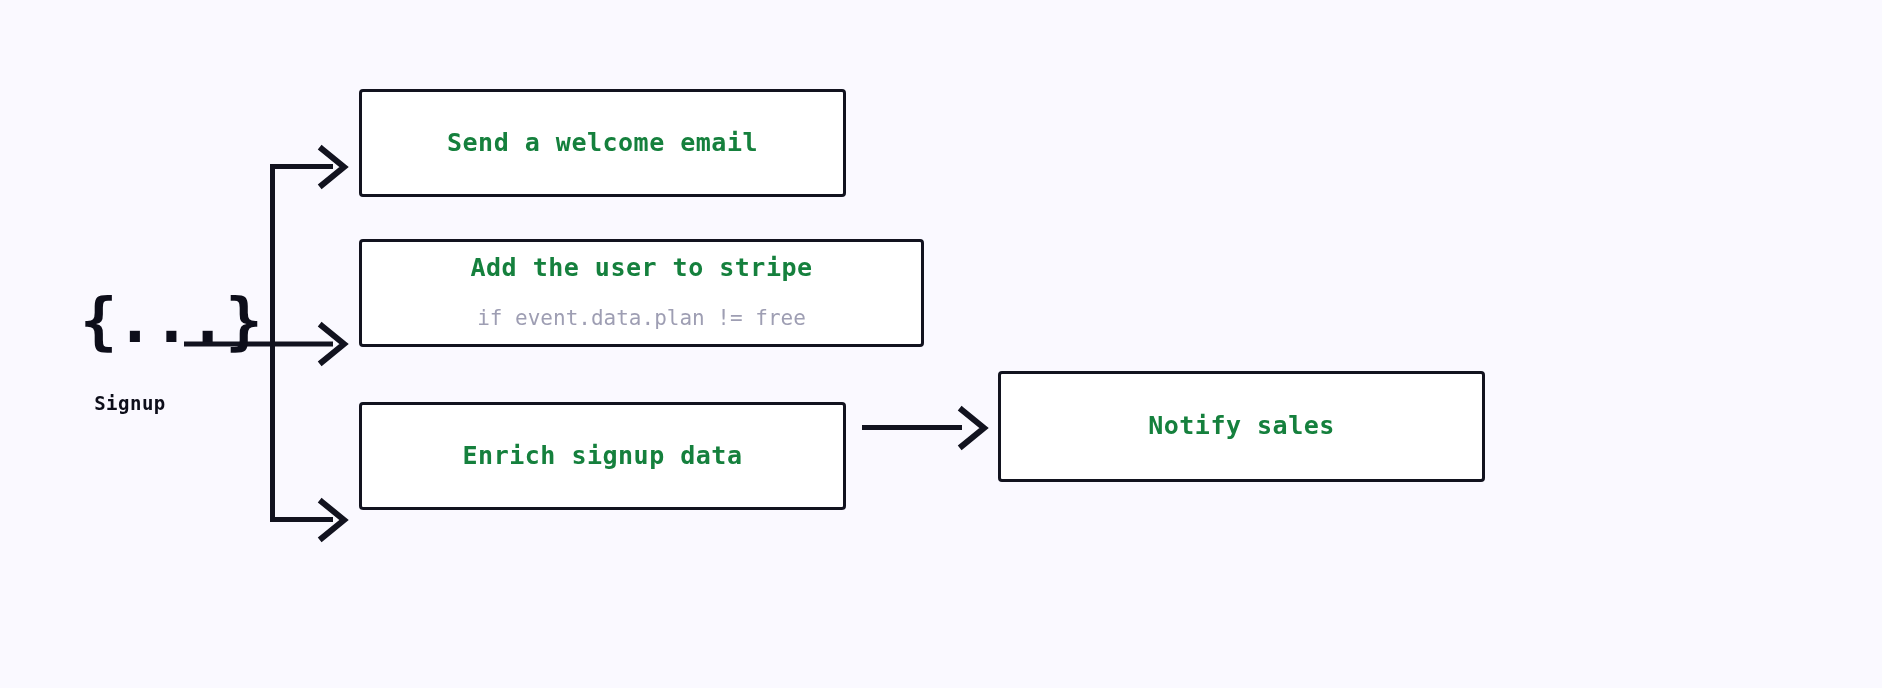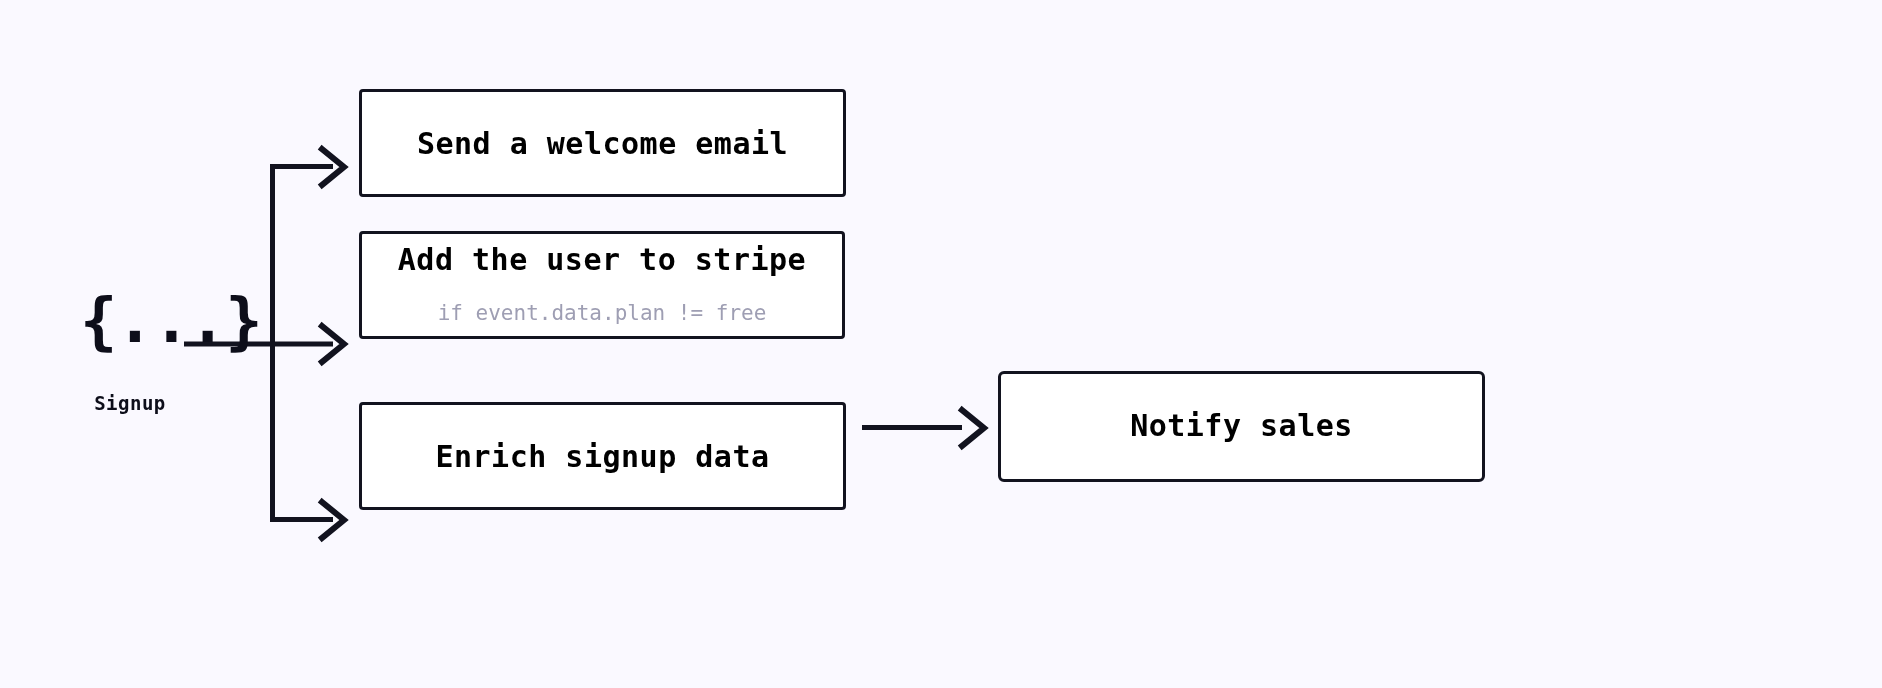--- a/index.html
+++ b/index.html
@@ -65,46 +65,46 @@
     background: #ffffff;
     border: 3px solid #12131f;
     border-radius: 4px;
     display: flex;
     flex-direction: column;
     align-items: center;
     justify-content: center;
   }
   .step-title {
     font-family: "DejaVu Sans Mono", "Liberation Mono", monospace;
-    font-size: 30px;
+    font-size: 25px;
     font-weight: 700;
-    color: #000000;
+    color: #15803d;
     letter-spacing: 0.5px;
     line-height: 1.1;
     white-space: nowrap;
   }
   .step-subtitle {
     margin-top: 2px;
     font-family: "DejaVu Sans Mono", "Liberation Mono", monospace;
     font-size: 21px;
     font-weight: 400;
     color: #9e9eb3;
     letter-spacing: 0px;
     line-height: 1.1;
     white-space: nowrap;
   }
   .step.has-sub .step-title {
     margin-top: -2px;
   }
 
   
   #step-welcome { left: 359px;  top: 89px;  width: 487px; height: 108px; }
-  #step-stripe  { left: 359px;  top: 231px; width: 486px; height: 108px; gap: 24px; }
+  #step-stripe  { left: 359px;  top: 239px; width: 565px; height: 108px; gap: 24px; }
   #step-enrich  { left: 359px;  top: 374px; width: 487px; height: 108px; margin-top: 28px; }
-  #step-notify  { left: 998px;  top: 371px; width: 487px; height: 111px; border-radius: 6px; }
+  #step-notify  { left: 998px;  top: 371px; width: 487px; height: 111px; }
 </style>
 </head>
 <body>
 
 <div id="canvas">
 
   <svg id="connectors" viewBox="0 0 1882 688" width="1882" height="688" xmlns="http://www.w3.org/2000/svg">
     <g fill="none" stroke="#12131f" stroke-width="5" stroke-linecap="butt" stroke-linejoin="miter">
 
       <path d="M 184 344 L 272 344"></path>

